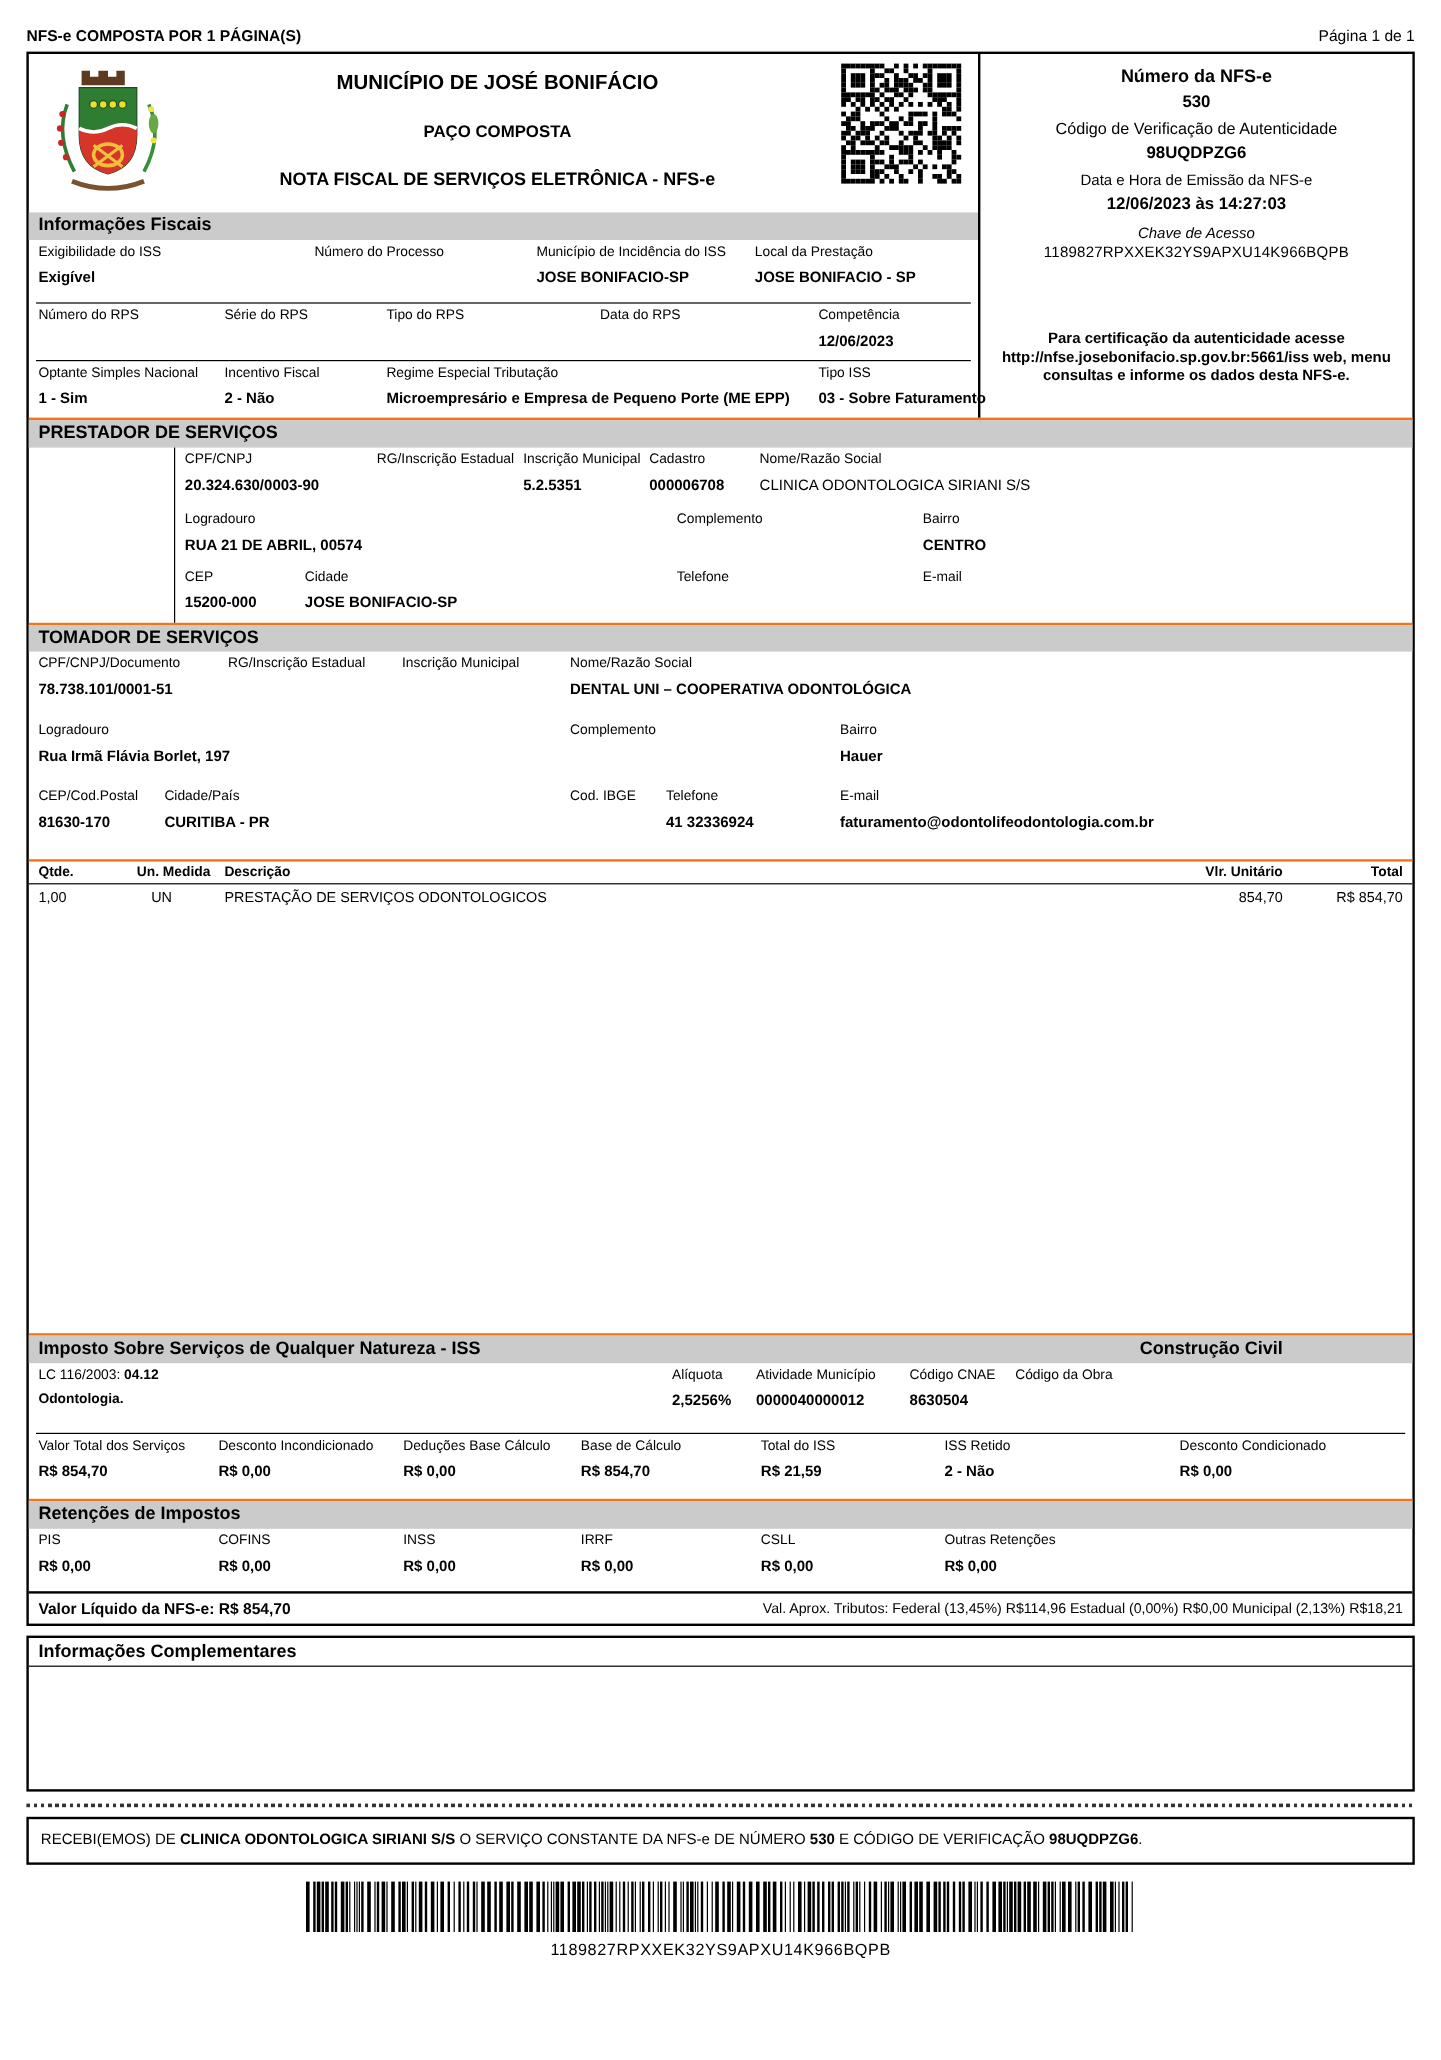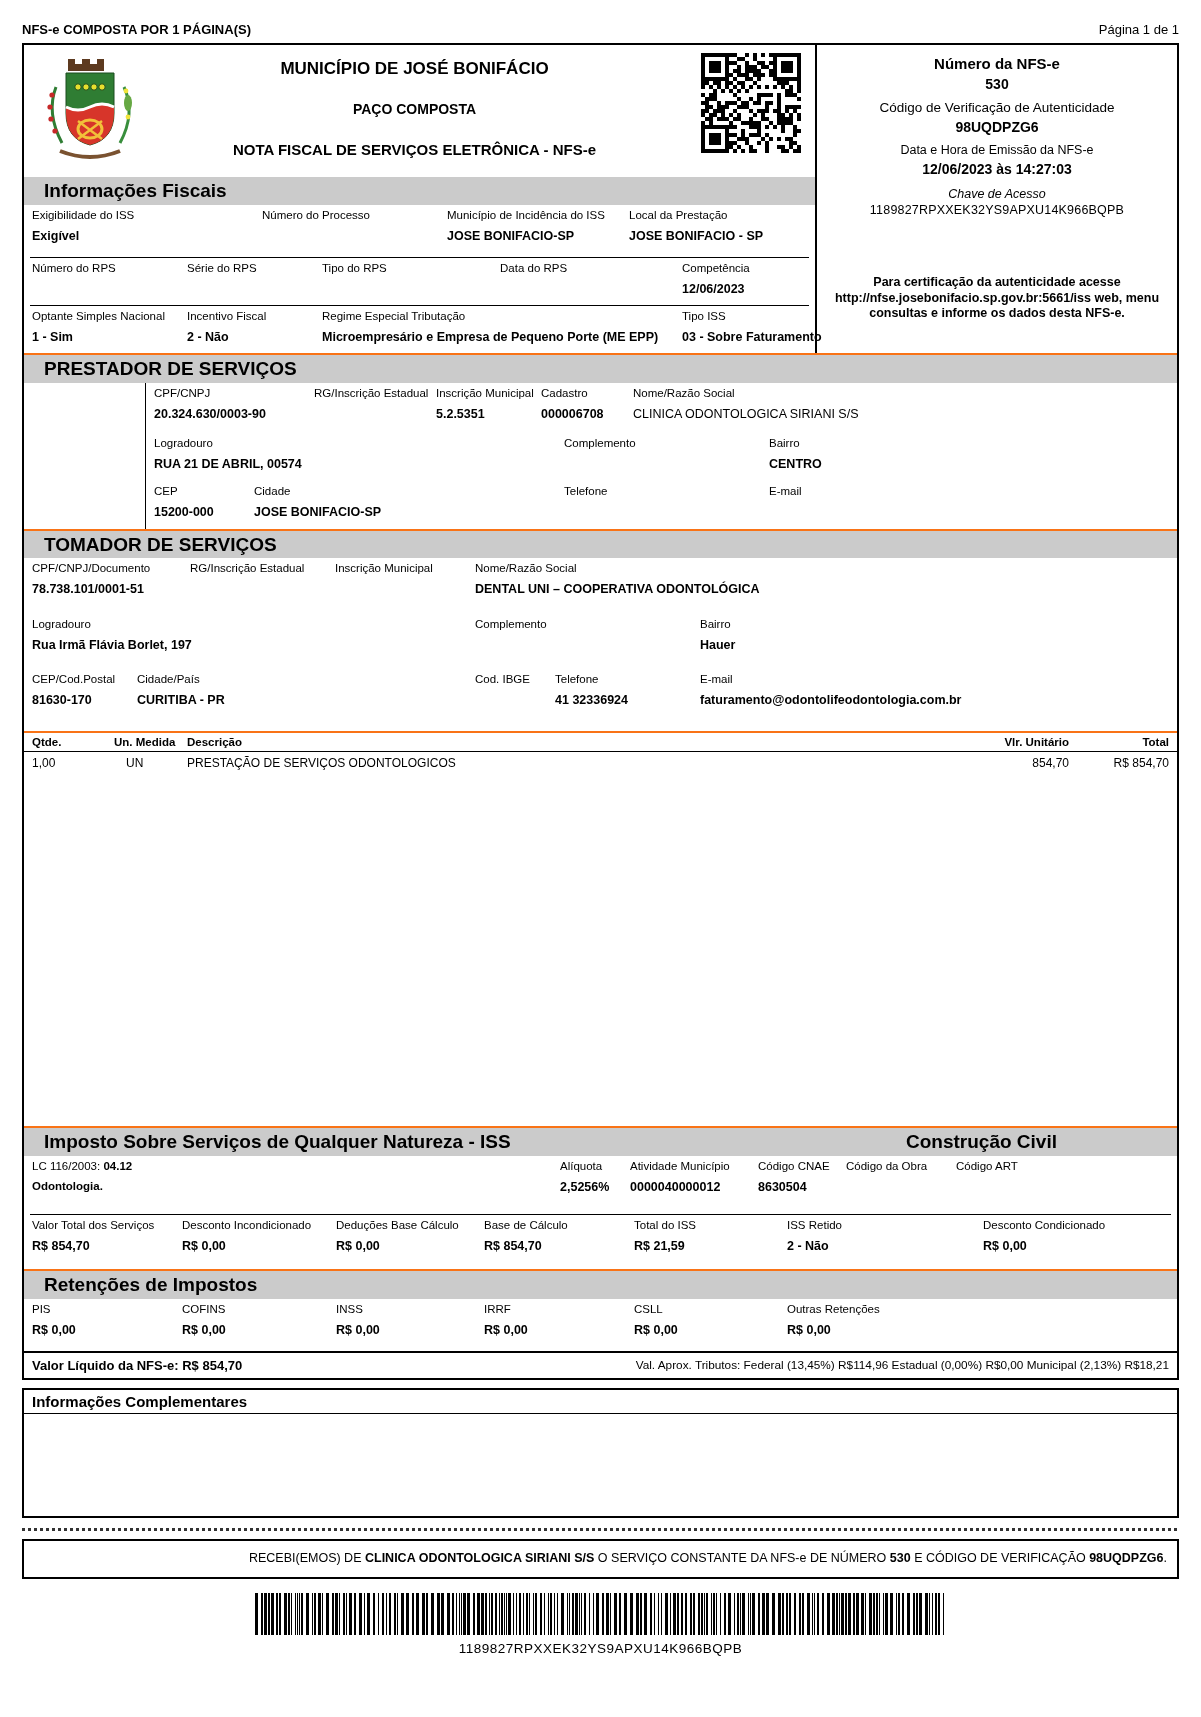--- a/index.html
+++ b/index.html
@@ -24,21 +24,21 @@
   .rightcol .cert { font-weight:bold; font-size:12.5px; margin-top:58px; line-height:1.25; }
   .hdrarea { position:relative; height:132px; }
   .hdrarea .titles { position:absolute; left:120px; right:130px; top:14px; text-align:center; }
   .t1 { font-size:17px; font-weight:bold; }
   .t2 { font-size:14px; font-weight:bold; margin-top:22px; }
   .t3 { font-size:15px; font-weight:bold; margin-top:24px; }
   .coat { position:absolute; left:16px; top:6px; }
   .qr { position:absolute; right:14px; top:8px; width:100px; height:100px; display:grid; grid-template-columns:repeat(25,4px); grid-auto-rows:4px; background:#fff; }
   .qr div { width:4px; height:4px; }
   .qr .on { background:#000; }
-  .sechdr { background:#cbcbcb; font-weight:bold; font-size:19px; padding:2px 20px; line-height:1.25; }
+  .sechdr { background:#cbcbcb; font-weight:bold; font-size:15px; padding:2px 8px; line-height:1.25; }
   .section { border-top:2px solid #f97316; }
   .frow { display:flex; padding:4px 8px 2px 8px; }
   .cell { display:flex; flex-direction:column; }
   .lbl { font-size:11.5px; white-space:nowrap; }
   .val { font-weight:bold; font-size:12.5px; margin-top:8px; min-height:15px; white-space:nowrap; }
   .val.normal { font-weight:normal; }
   .sep { border-top:1px solid #000; margin:0 6px; }
   .prest-body { display:flex; }
   .prest-spacer { width:122px; border-right:1px solid #000; }
   .prest-fields { flex:1; min-width:0; }
@@ -50,21 +50,21 @@
   .issbar .cc { margin-right:100px; }
   .liquido { border-top:2px solid #000; display:flex; justify-content:space-between; align-items:center; padding:5px 8px;text-align:center; }
   .liquido .lq { font-weight:bold; font-size:13px; }
   .liquido .tr { font-size:11.8px; }
   .compbox { margin:8px 22px 0 22px; border:2px solid #000; }
   .compbox .title { font-weight:bold; font-size:15px; padding:3px 8px; border-bottom:1px solid #000; }
   .compbox .empty { height:102px; }
   .perf { margin:10px 22px 0 22px; height:3px;
     background:repeating-linear-gradient(90deg,#333 0 3px,transparent 3px 6px); }
   .recibo { margin:8px 22px 0 22px; border:2px solid #000; padding:10px 10px 12px 10px; }
-  .recibo .line1 { text-align:right; font-size:12.5px; }
+  .recibo .line1 { text-align:left; font-size:12.5px; }
   .recibo .cols { display:flex; margin-top:10px; }
   .recibo .c1 { width:24%; text-align:center; }
   .recibo .c2 { width:34%; text-align:center; }
   .recibo .c3 { flex:1; text-align:center; }
   .recibo .rl { font-weight:bold; font-size:12px; }
   .recibo .dline { font-size:12px; margin-top:22px; }
   .recibo .sigline { border-bottom:1.5px solid #000; margin-top:34px; }
   .c2 .sigline { margin-left:40px; margin-right:60px; }
   .c3 .sigline { margin-left:30px; margin-right:20px; }
   .barcodewrap { margin-top:14px; text-align:center; }
@@ -987,24 +987,20 @@
         <span class="val">0000040000012</span>
       </div>
       <div class="cell" style="width:88px">
         <span class="lbl">Código CNAE</span>
         <span class="val">8630504</span>
       </div>
       <div class="cell" style="width:110px">
         <span class="lbl">Código da Obra</span>
         <span class="val"></span>
       </div>
-      <div class="cell grow">
-        <span class="lbl">Código ART</span>
-        <span class="val"></span>
-      </div>
     </div>
     <div class="sep"></div>
     <div class="frow" style="height:54px">
       <div class="cell w150">
         <span class="lbl">Valor Total dos Serviços</span>
         <span class="val">R$ 854,70</span>
       </div>
       <div class="cell w154">
         <span class="lbl">Desconto Incondicionado</span>
         <span class="val">R$ 0,00</span>

